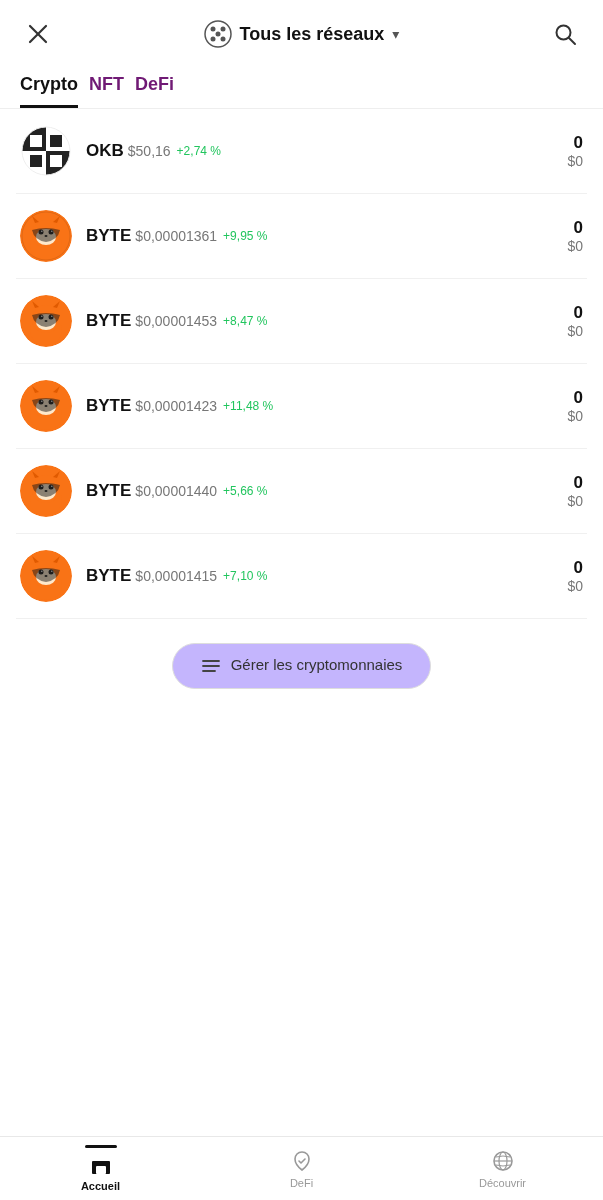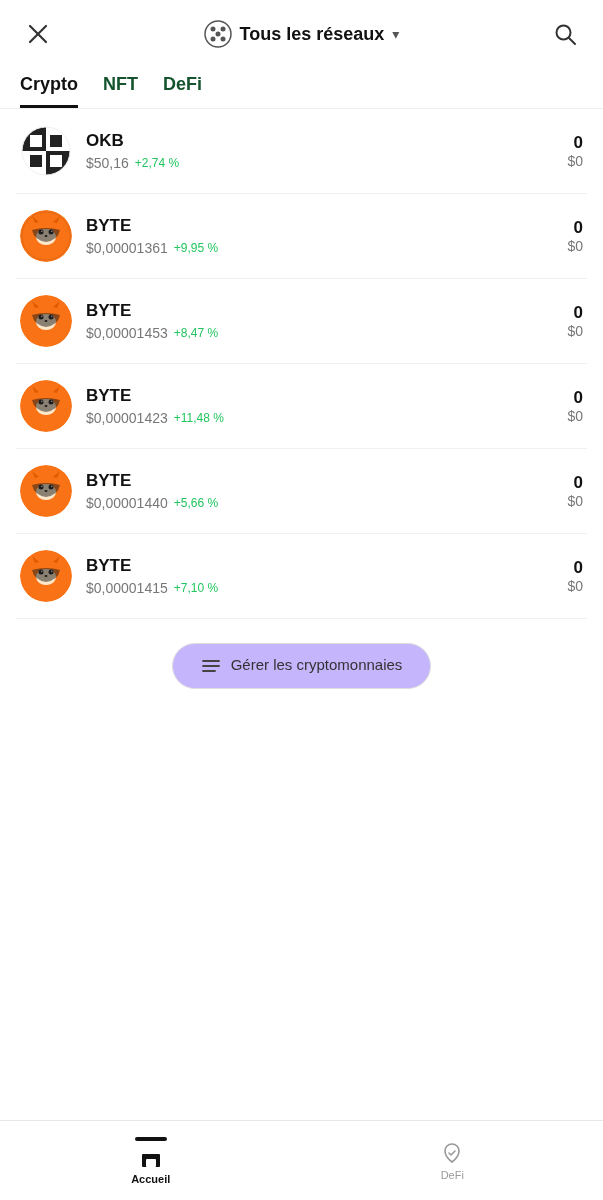--- a/index.html
+++ b/index.html
@@ -55,27 +55,27 @@
       display: flex;
       align-items: center;
       justify-content: center;
     }
 
     
     .tabs {
       display: flex;
       align-items: center;
       padding: 10px 20px 0;
-      gap: 25px;
+      gap: 11px;
       border-bottom: 1px solid #eee;
     }
     .tab {
       font-size: 18px;
       font-weight: 700;
-      color: #14532d;
+      color: #701a75;
       padding-bottom: 10px;
       cursor: pointer;
       border-bottom: 3px solid transparent;
     }
     .tab.active {
       color: #111;
       border-bottom: 3px solid #111;
     }
 
     
@@ -99,21 +99,21 @@
       height: 52px;
       border-radius: 50%;
       overflow: hidden;
       flex-shrink: 0;
       display: flex;
       align-items: center;
       justify-content: center;
     }
     .token-info {
       display: flex;
-      flex-direction: column;
+      flex-direction: row;
       gap: 4px;
     }
     .token-name {
       font-size: 17px;
       font-weight: 600;
       color: #111;
     }
     .token-price-row {
       display: flex;
       gap: 6px;
@@ -162,21 +162,21 @@
     
     .bottom-nav {
       position: fixed;
       bottom: 0;
       left: 0;
       width: 603px;
       background: #fff;
       border-top: 1px solid #e8e8e8;
       display: flex;
       align-items: stretch;
-      height: 80px;
+      height: 64px;
     }
     .nav-item {
       flex: 1;
       display: flex;
       flex-direction: column;
       align-items: center;
       justify-content: center;
       gap: 4px;
       cursor: pointer;
       padding: 8px 0;
@@ -517,13 +517,25 @@
   <div class="nav-item">
     <div class="nav-icon">
       <svg width="24" height="24" viewBox="0 0 24 24" fill="none">
         <path d="M12 3 C8 3 5 6 5 10 C5 15 8 18 12 21 C16 18 19 15 19 10 C19 6 16 3 12 3Z" stroke="#999" stroke-width="1.6" fill="none"></path>
         <path d="M9 12 L11 14 L15 10" stroke="#999" stroke-width="1.6" stroke-linecap="round" stroke-linejoin="round"></path>
       </svg>
     </div>
     <span class="nav-label">DeFi</span>
   </div>
 
+  <div class="nav-item">
+    <div class="nav-icon">
+      <svg width="24" height="24" viewBox="0 0 24 24" fill="none">
+        <circle cx="12" cy="12" r="9" stroke="#999" stroke-width="1.6"></circle>
+        <ellipse cx="12" cy="12" rx="4" ry="9" stroke="#999" stroke-width="1.2"></ellipse>
+        <line x1="3" y1="12" x2="21" y2="12" stroke="#999" stroke-width="1.2"></line>
+        <path d="M5 8 Q12 6 19 8" stroke="#999" stroke-width="1" fill="none"></path>
+        <path d="M5 16 Q12 18 19 16" stroke="#999" stroke-width="1" fill="none"></path>
+      </svg>
+    </div>
+    <span class="nav-label">Découvrir</span>
+  </div>
 </div>
 
 </body></html>

